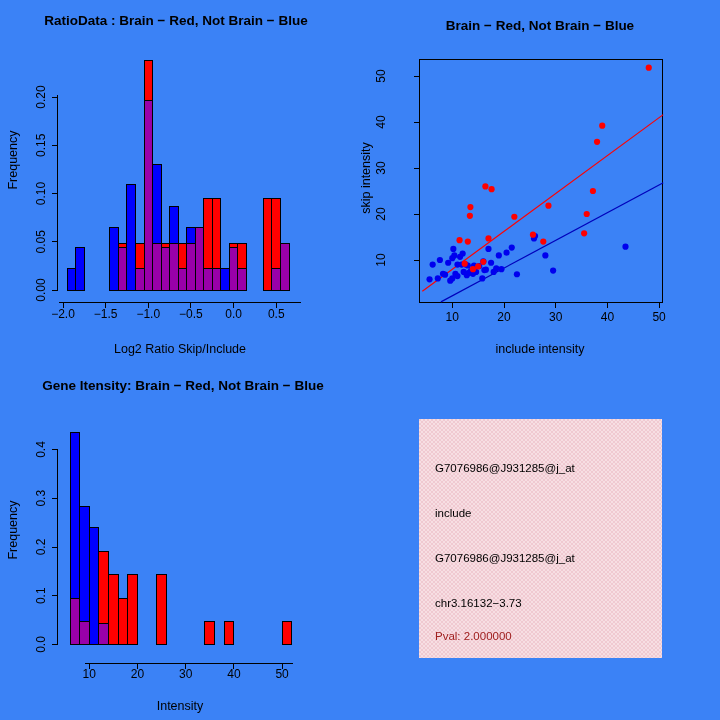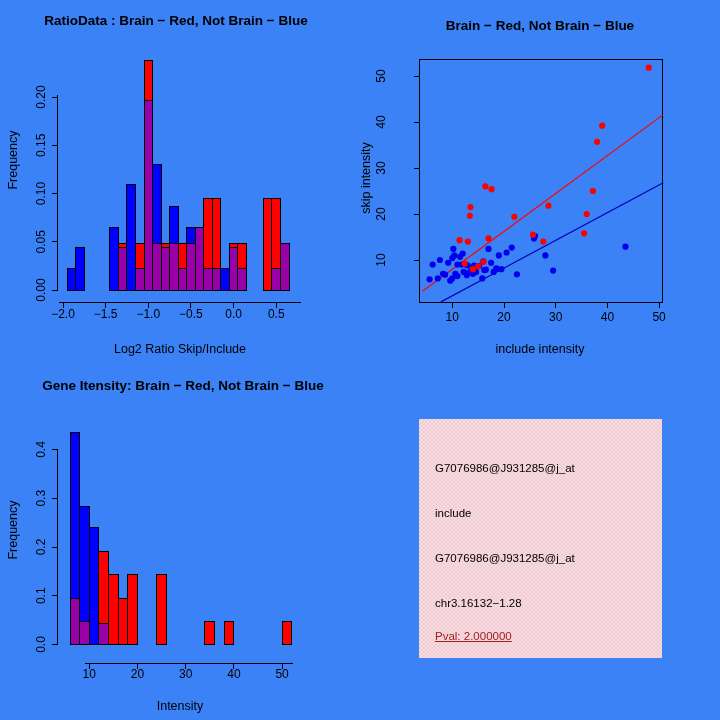--- a/index.html
+++ b/index.html
@@ -12,21 +12,21 @@
   .axlab{font-size:12.5px;}
   .tick{font-size:12px;}
   .infobox{position:absolute;left:59px;top:59px;width:243px;height:239px;
      background-color:#f0c9d1;
      background-image:
        linear-gradient(45deg,#f7dee3 25%,transparent 25%,transparent 75%,#f7dee3 75%),
        linear-gradient(45deg,#f7dee3 25%,transparent 25%,transparent 75%,#f7dee3 75%);
      background-size:4px 4px;background-position:0 0,2px 2px;}
   .infoline{position:absolute;left:16px;font-size:11.5px;color:#000;white-space:nowrap;}
   .il0{top:43px;} .il1{top:88px;} .il2{top:133px;} .il3{top:178px;}
-  .ilp{top:211px;text-decoration:underline;}
+  .ilp{top:211px;}
 </style>
 </head>
 <body>
 
 <div class="stage">
 
   <svg id="p1" class="panel" viewBox="0 0 360 360">
     <text class="title" x="176" y="25" text-anchor="middle">RatioData : Brain − Red, Not Brain − Blue</text>
     <text class="axlab" x="180" y="353" text-anchor="middle">Log2 Ratio Skip/Include</text>
     <text class="axlab" x="17" y="160" text-anchor="middle" transform="rotate(-90 17 160)">Frequency</text>
@@ -234,18 +234,18 @@
         <rect stroke="#000" stroke-width="1" shape-rendering="crispEdges" x="224.26" y="261.1" width="9.64" height="23.400000000000002" fill="#ff0000"></rect>
         <rect stroke="#000" stroke-width="1" shape-rendering="crispEdges" x="282.1" y="261.1" width="9.64" height="23.400000000000002" fill="#ff0000"></rect>
       </g>
   </svg>
 
   <div id="p4" class="panel">
     <div class="infobox">
       <div class="infoline il0">G7076986@J931285@j_at</div>
       <div class="infoline il1">include</div>
       <div class="infoline il2">G7076986@J931285@j_at</div>
-      <div class="infoline il3">chr3.16132−1.28</div>
+      <div class="infoline il3">chr3.16132−3.73</div>
       <div class="infoline ilp" style="color: rgb(160, 32, 32);">Pval: 2.000000</div>
     </div>
   </div>
 
 </div>
 
 </body></html>

